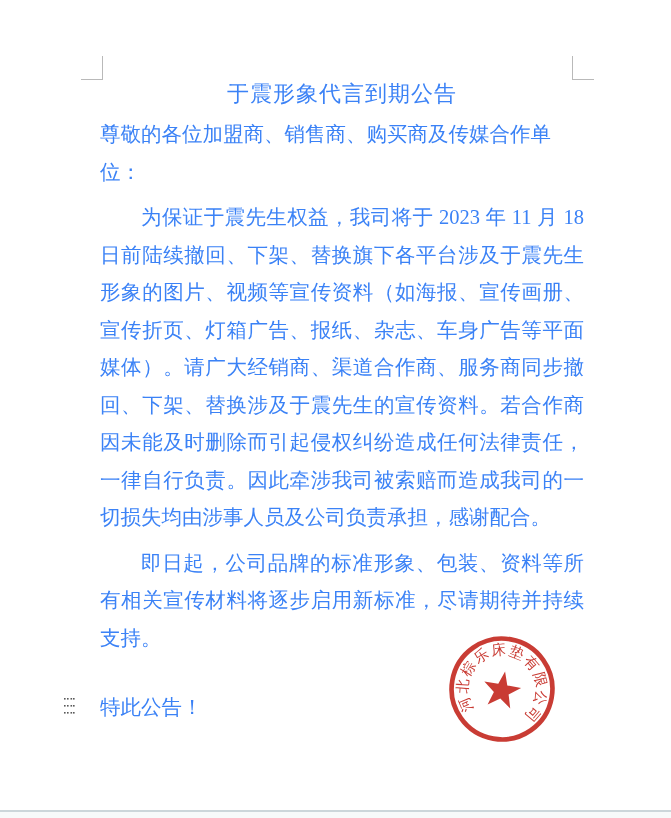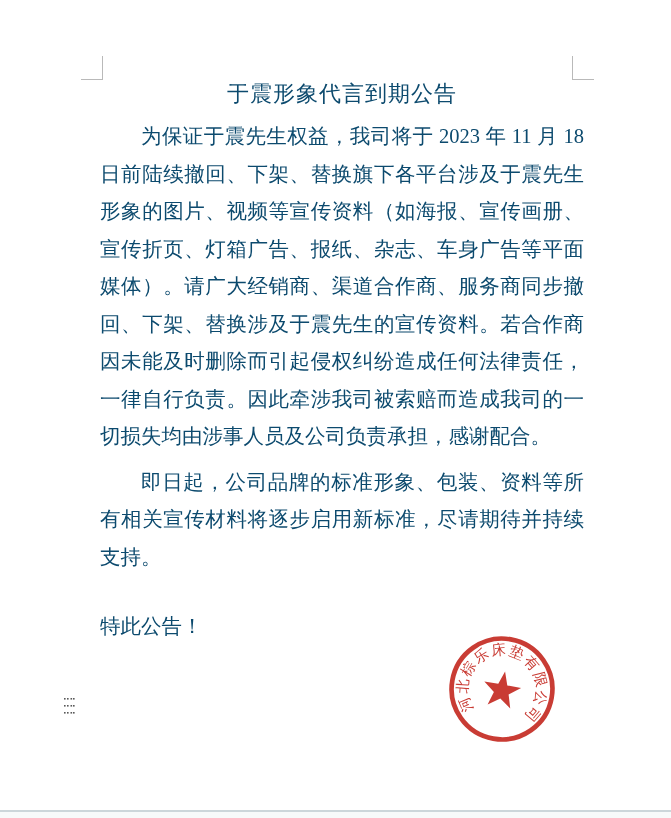--- a/index.html
+++ b/index.html
@@ -2,21 +2,21 @@
 <html><head>
 <meta charset="utf-8">
 <style>
   html,body{margin:0;padding:0;background:#ffffff;}
   .screen{
     position:relative;
     width:671px;height:818px;
     background:#ffffff;
     overflow:hidden;
     font-family:"Liberation Serif","DejaVu Serif",serif;
-    color:#0c4a6e;
+    color:#3b82f6;
   }
   
   .crop-mark{position:absolute;width:21px;height:23px;}
   .crop-mark.tl{left:81px;top:56px;border-right:1px solid #b9b9b9;border-bottom:1px solid #b9b9b9;}
   .crop-mark.tr{left:572px;top:56px;border-left:1px solid #b9b9b9;border-bottom:1px solid #b9b9b9;}
 
   .content{
     position:absolute;left:100px;top:78px;width:484px;
   }
   .doc-title{
@@ -52,20 +52,21 @@
 </head>
 <body>
 
 <div class="screen">
 
   <div class="crop-mark tl"></div>
   <div class="crop-mark tr"></div>
 
   <div class="content">
     <h1 class="doc-title">于震形象代言到期公告</h1>
+    <p class="salutation">尊敬的各位加盟商、销售商、购买商及传媒合作单位：</p>
     <p class="para">为保证于震先生权益，我司将于 2023 年 11 月 18 日前陆续撤回、下架、替换旗下各平台涉及于震先生形象的图片、视频等宣传资料（如海报、宣传画册、宣传折页、灯箱广告、报纸、杂志、车身广告等平面媒体）。请广大经销商、渠道合作商、服务商同步撤回、下架、替换涉及于震先生的宣传资料。若合作商因未能及时删除而引起侵权纠纷造成任何法律责任，一律自行负责。因此牵涉我司被索赔而造成我司的一切损失均由涉事人员及公司负责承担，感谢配合。</p>
     <p class="para">即日起，公司品牌的标准形象、包装、资料等所有相关宣传材料将逐步启用新标准，尽请期待并持续支持。</p>
     <p class="closing">特此公告！</p>
 
   </div>
 
   <svg class="seal" viewBox="0 0 120 120" aria-hidden="true">
     <defs>
       <path id="sealArc" d="M 33.8,86.2 A 37,37 0 1 1 86.2,86.2" fill="none"></path>
     </defs>

